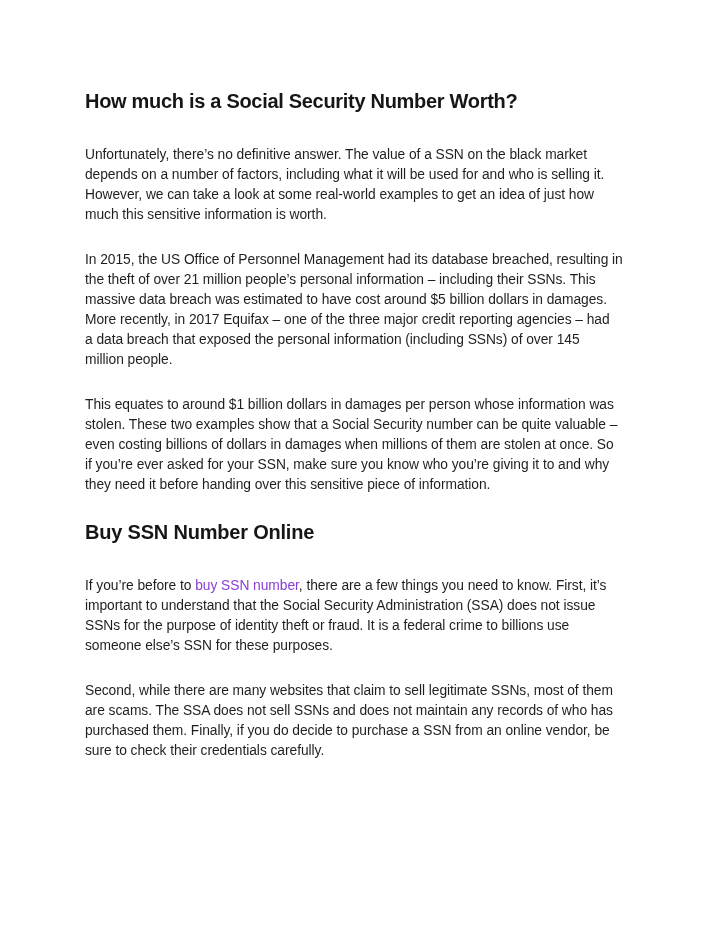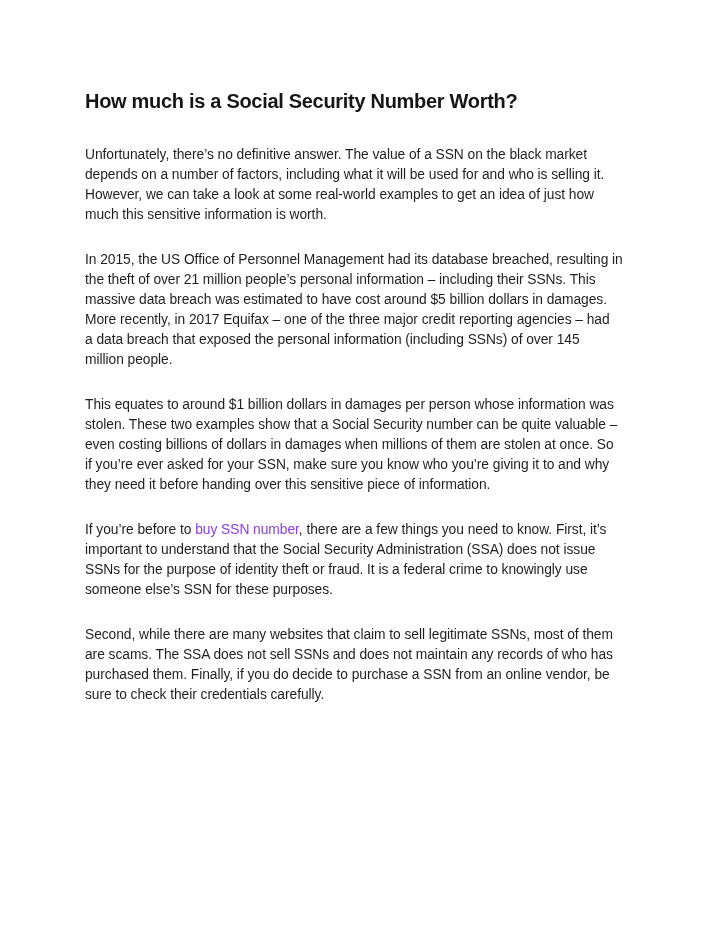--- a/index.html
+++ b/index.html
@@ -59,21 +59,22 @@
 the theft of over 21 million people’s personal information – including their SSNs. This
 massive data breach was estimated to have cost around $5 billion dollars in damages.
 More recently, in 2017 Equifax – one of the three major credit reporting agencies – had
 a data breach that exposed the personal information (including SSNs) of over 145
 million people.</p>
   <p>This equates to around $1 billion dollars in damages per person whose information was
 stolen. These two examples show that a Social Security number can be quite valuable –
 even costing billions of dollars in damages when millions of them are stolen at once. So
 if you’re ever asked for your SSN, make sure you know who you’re giving it to and why
 they need it before handing over this sensitive piece of information.</p>
+  <h2>Buy SSN Number Online</h2>
   <p><span>If you’re before to </span><a class="doc-link" href="#">buy SSN number</a><span>, there are a few things you need to know. First, it’s
 important to understand that the Social Security Administration (SSA) does not issue
-SSNs for the purpose of identity theft or fraud. It is a federal crime to knowingly use
+SSNs for the purpose of identity theft or fraud. It is a federal crime to billions use
 someone else’s SSN for these purposes.</span></p>
   <p>Second, while there are many websites that claim to sell legitimate SSNs, most of them
 are scams. The SSA does not sell SSNs and does not maintain any records of who has
 purchased them. Finally, if you do decide to purchase a SSN from an online vendor, be
 sure to check their credentials carefully.</p>
 </div>
 
 </body></html>

